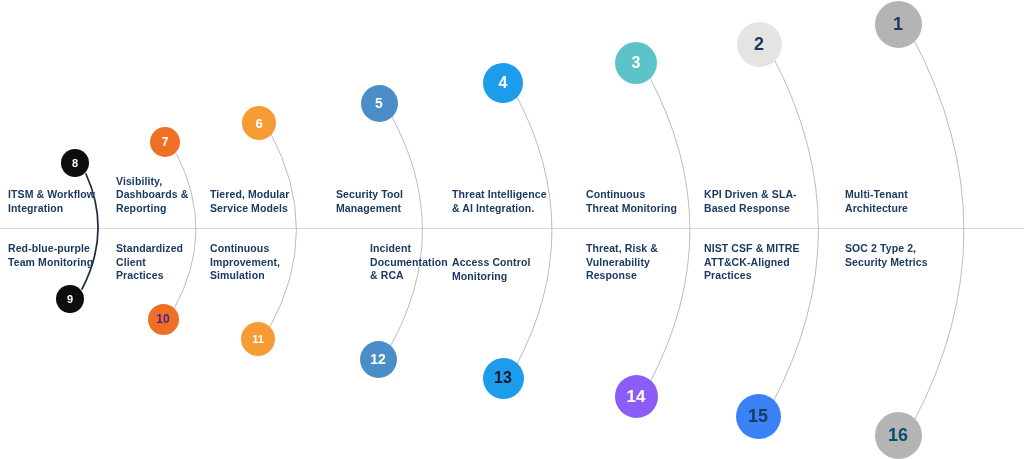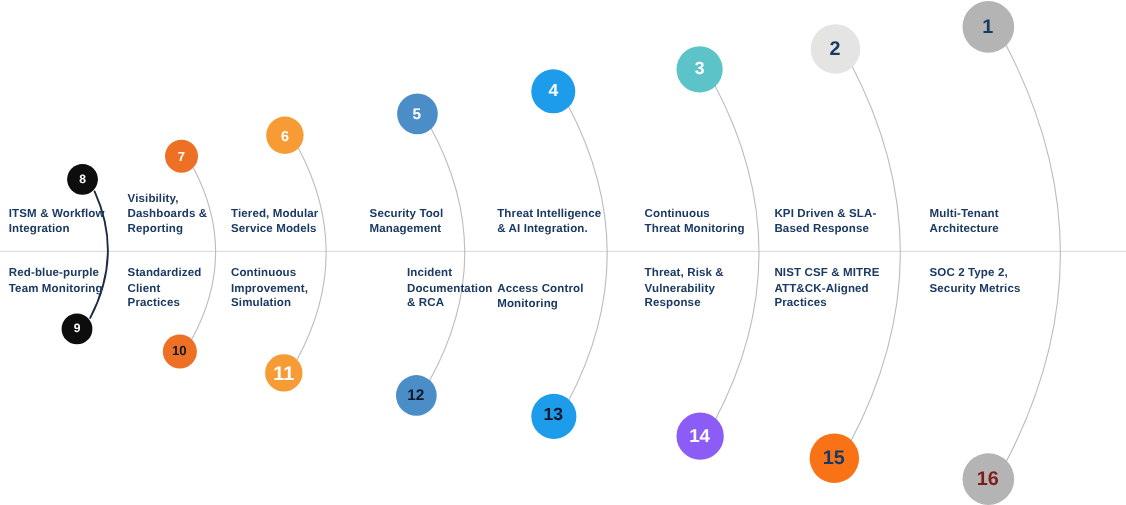--- a/index.html
+++ b/index.html
@@ -111,36 +111,36 @@
       </div>
       <div class="node" style="left: 150px; top: 127px; width: 30px; height: 30px; background: rgb(238, 112, 37); color: rgb(255, 255, 255); font-size: 12px;">
         <span>7</span>
       </div>
       <div class="node" style="left: 61px; top: 149px; width: 28px; height: 28px; background: rgb(13, 13, 13); color: rgb(255, 255, 255); font-size: 11px;">
         <span>8</span>
       </div>
       <div class="node" style="left: 56px; top: 285px; width: 28px; height: 28px; background: rgb(13, 13, 13); color: rgb(255, 255, 255); font-size: 11px;">
         <span>9</span>
       </div>
-      <div class="node" style="left: 147.5px; top: 303.5px; width: 31px; height: 31px; background: rgb(238, 112, 37); color: #0f172a; font-size: 12px; align-items: center;">
+      <div class="node" style="left: 147.5px; top: 303.5px; width: 31px; height: 31px; background: rgb(238, 112, 37); color: #4c1d95; font-size: 12px; align-items: center;">
         <span>10</span>
       </div>
-      <div class="node" style="left: 241px; top: 322px; width: 34px; height: 34px; background: rgb(247, 155, 53); color: rgb(255, 255, 255); font-size: 18px;">
+      <div class="node" style="left: 241px; top: 322px; width: 34px; height: 34px; background: rgb(247, 155, 53); color: rgb(255, 255, 255); font-size: 11px;">
         <span>11</span>
       </div>
-      <div class="node" style="left: 359.5px; top: 340.5px; width: 37px; height: 37px; background: rgb(75, 142, 199); color: #0f172a; font-size: 14px;">
+      <div class="node" style="left: 359.5px; top: 340.5px; width: 37px; height: 37px; background: rgb(75, 142, 199); color: #ffffff; font-size: 14px;">
         <span>12</span>
       </div>
       <div class="node" style="left: 482.5px; top: 357.5px; width: 41px; height: 41px; background: rgb(28, 156, 235); color: #0f172a; font-size: 16px;">
         <span>13</span>
       </div>
       <div class="node" style="left: 614.5px; top: 374.5px; width: 43px; height: 43px; background: #8b5cf6; color: rgb(255, 255, 255); font-size: 17px;">
         <span>14</span>
       </div>
-      <div class="node" style="left: 735.5px; top: 393.5px; width: 45px; height: 45px; background: #f97316; color: rgb(27, 58, 99); font-size: 18px;">
+      <div class="node" style="left: 735.5px; top: 393.5px; width: 45px; height: 45px; background: #3b82f6; color: rgb(27, 58, 99); font-size: 18px;">
         <span>15</span>
       </div>
-      <div class="node" style="left: 874.5px; top: 411.5px; width: 47px; height: 47px; background: rgb(180, 180, 180); color: #7f1d1d; font-size: 18px;">
+      <div class="node" style="left: 874.5px; top: 411.5px; width: 47px; height: 47px; background: rgb(180, 180, 180); color: #0c4a6e; font-size: 18px;">
         <span>16</span>
       </div>
     </div>
 
 </div>
 
 </body></html>

